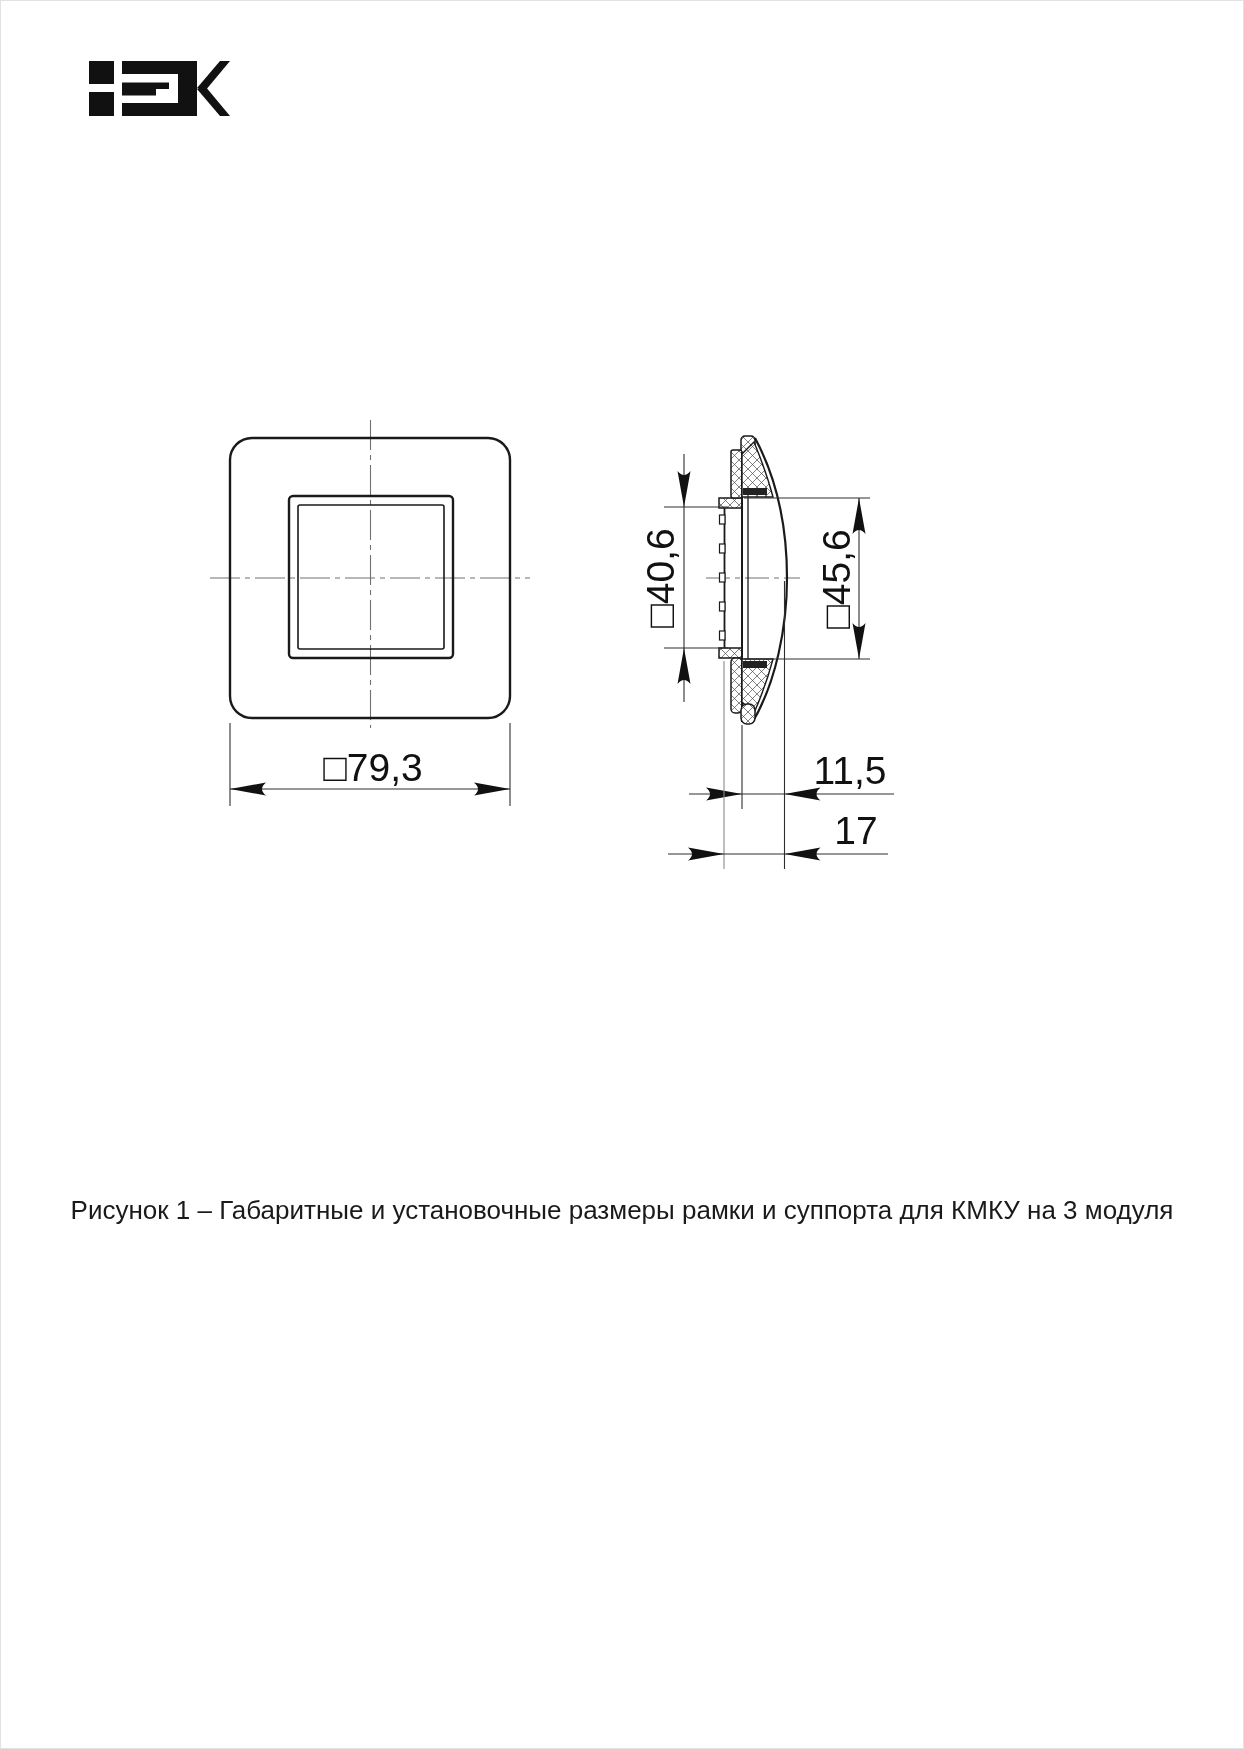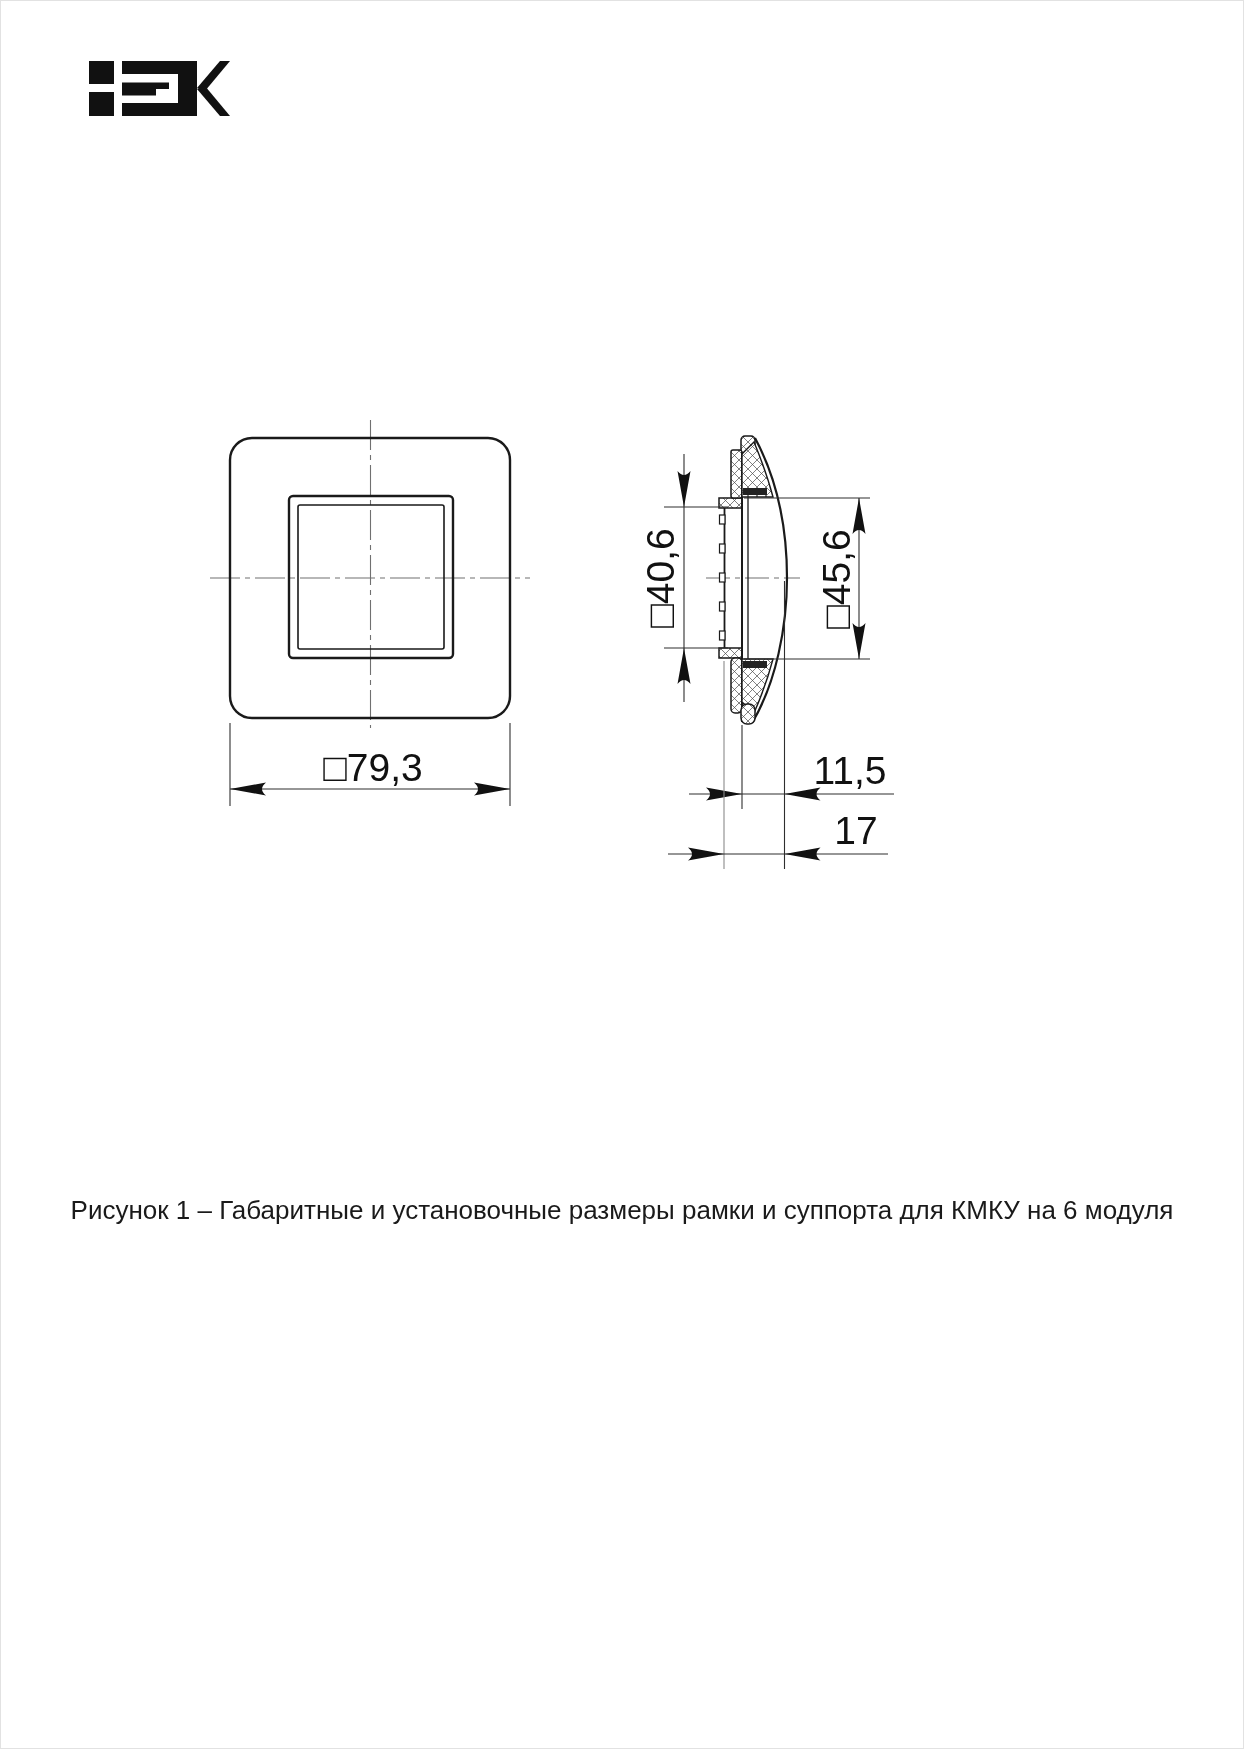--- a/index.html
+++ b/index.html
@@ -143,15 +143,15 @@
       <g>
         <line x1="723" y1="660" x2="723" y2="868" stroke="#8a8a8a" stroke-width="1.1"></line>
         <line x1="667" y1="853" x2="887" y2="853" stroke="#2e2e2e" stroke-width="1.1"></line>
         <path d="M723,853 L687,846.5 Q695,853 687,859.5 Z" fill="#111"></path>
         <path d="M783.5,853 L819.5,846.5 Q811.5,853 819.5,859.5 Z" fill="#111"></path>
         <text class="dimtext" x="855" y="843" text-anchor="middle">17</text>
       </g>
     </g>
   </svg>
 
-  <div class="caption">Рисунок 1 – Габаритные и установочные размеры рамки и суппорта для КМКУ на 6 модуля</div>
+  <div class="caption">Рисунок 1 – Габаритные и установочные размеры рамки и суппорта для КМКУ на 3 модуля</div>
 
 </div>
 
 </body></html>

